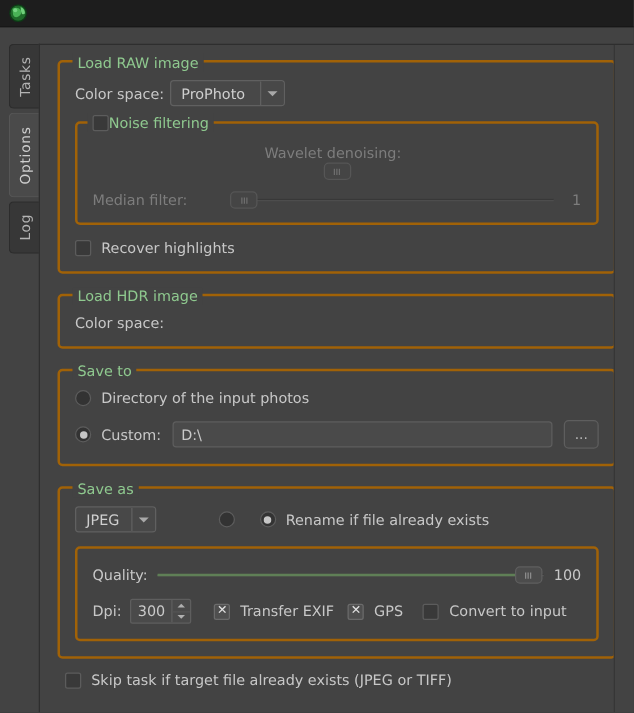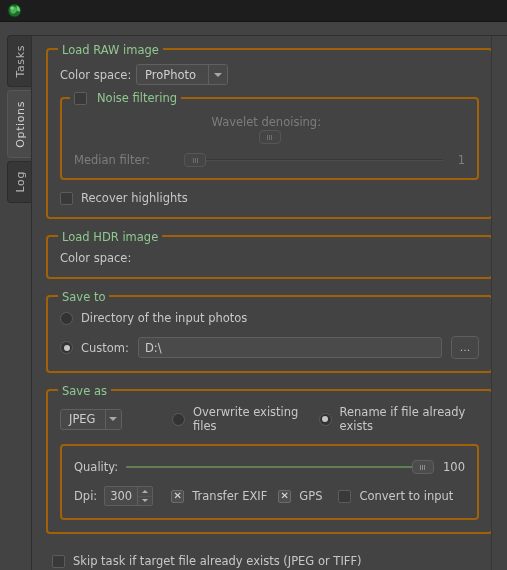--- a/index.html
+++ b/index.html
@@ -329,21 +329,21 @@
           <div class="lbl" style="width:76px;">Color space:</div>
           <div class="combo" style="min-width:92px;">
             <div class="ctext" style="flex:1;">ProPhoto</div>
             <div class="carrow">
                 <i></i>
               </div>
           </div>
         </div>
 
         <div class="group" style="margin-bottom:11px;padding:16px 12px 10px 12px;">
-          <div class="glabel" style="display:flex;align-items:center;gap:10px;left:8px;top:-8px;">
+          <div class="glabel" style="display:flex;align-items:center;gap:0;left:8px;top:-8px;">
             <span class="cb"></span>
             <span>Noise filtering</span>
           </div>
 
           <div class="row" style="margin-bottom:9px;flex-direction:column;">
             <div class="lbl dim" style="width:116px;">Wavelet denoising:</div>
             <div class="slider dis">
               <div class="track"></div>
               <div class="handle" style="left:9%;">
                   <b></b>
@@ -394,34 +394,33 @@
         <div class="row">
           <span class="rb sel"></span>
           <span class="gap-sm"></span>
           <span class="lbl" style="margin-right:9px;">Custom:</span>
           <span class="tfield" style="flex:1;">D:\</span>
           <span style="width:9px;flex:none;"></span>
           <span class="btn" style="width:28px;">...</span>
         </div>
       </div>
 
-      <div class="group" style="margin-bottom:20px;">
+      <div class="group" style="margin-bottom:10px;">
         <div class="glabel">Save as</div>
 
         <div class="row" style="margin-bottom:11px;">
           <div class="combo" style="min-width:62px;">
             <div class="ctext" style="flex:1;">JPEG</div>
             <div class="carrow">
                 <i></i>
               </div>
           </div>
           <span style="width:50px;flex:none;"></span>
           <span class="rb"></span>
           <span class="gap-sm"></span>
-          <span class="lbl">Overwrite existing files</span>
           <span style="width:12px;flex:none;"></span>
           <span class="rb sel"></span>
           <span class="gap-sm"></span>
           <span class="lbl">Rename if file already exists</span>
         </div>
 
         <div class="group nolabel" style="padding:13px 12px 12px 12px;margin-bottom:0;">
           <div class="row" style="margin-bottom:11px;">
             <div class="lbl" style="width:52px;">Quality:</div>
             <div class="slider">

